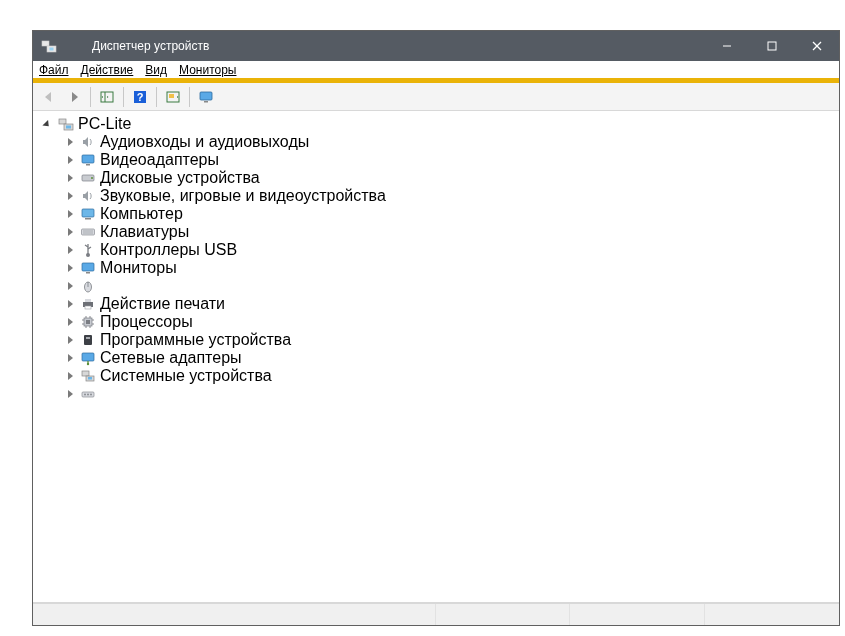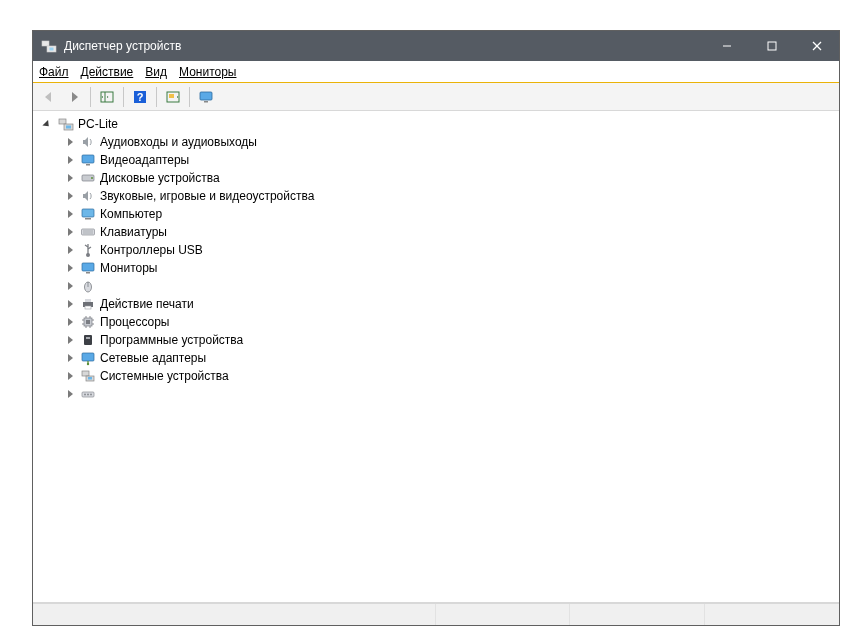--- a/index.html
+++ b/index.html
@@ -22,37 +22,38 @@
     display: flex;
     flex-direction: column;
   }
   .titlebar {
     height: 30px;
     background: #555b63;
     color: #fff;
     display: flex;
     align-items: center;
     padding-left: 8px;
+    gap: 28px;
   }
   .titlebar-icon {
     width: 16px; height: 16px;
     margin-right: 7px;
     display: flex; align-items: center; justify-content: center;
   }
   .titlebar-title { font-size: 12px; flex: 1; }
   .win-controls { display: flex; }
   .win-btn {
     width: 45px; height: 30px;
     display: flex; align-items: center; justify-content: center;
     color: #fff;
   }
   .menubar {
     height: 22px;
     background: #fff;
-    border-bottom: 1px solid #eab308;
+    border-bottom: 5px solid #eab308;
     display: flex;
     align-items: center;
     padding: 0 6px;
     gap: 12px;
   }
   .menu-item {
     font-size: 12px;
     color: #000;
     text-decoration: underline;
     text-decoration-color: transparent;
@@ -95,21 +96,21 @@
     border-right: 1px solid #e2e2e2;
   }
   
   .tree { }
   .tree-root, .tree-item {
     display: flex;
     align-items: center;
     height: 18px;
     line-height: 18px;
     white-space: nowrap;
-    font-size: 12px;
+    font-size: 16px;
   }
   .tree-root { padding-left: 6px; }
   .tree-item { padding-left: 28px; }
   .expander {
     width: 14px; height: 14px;
     display: flex; align-items: center; justify-content: center;
     margin-right: 1px;
   }
   .chev-right::before {
     content: "";

